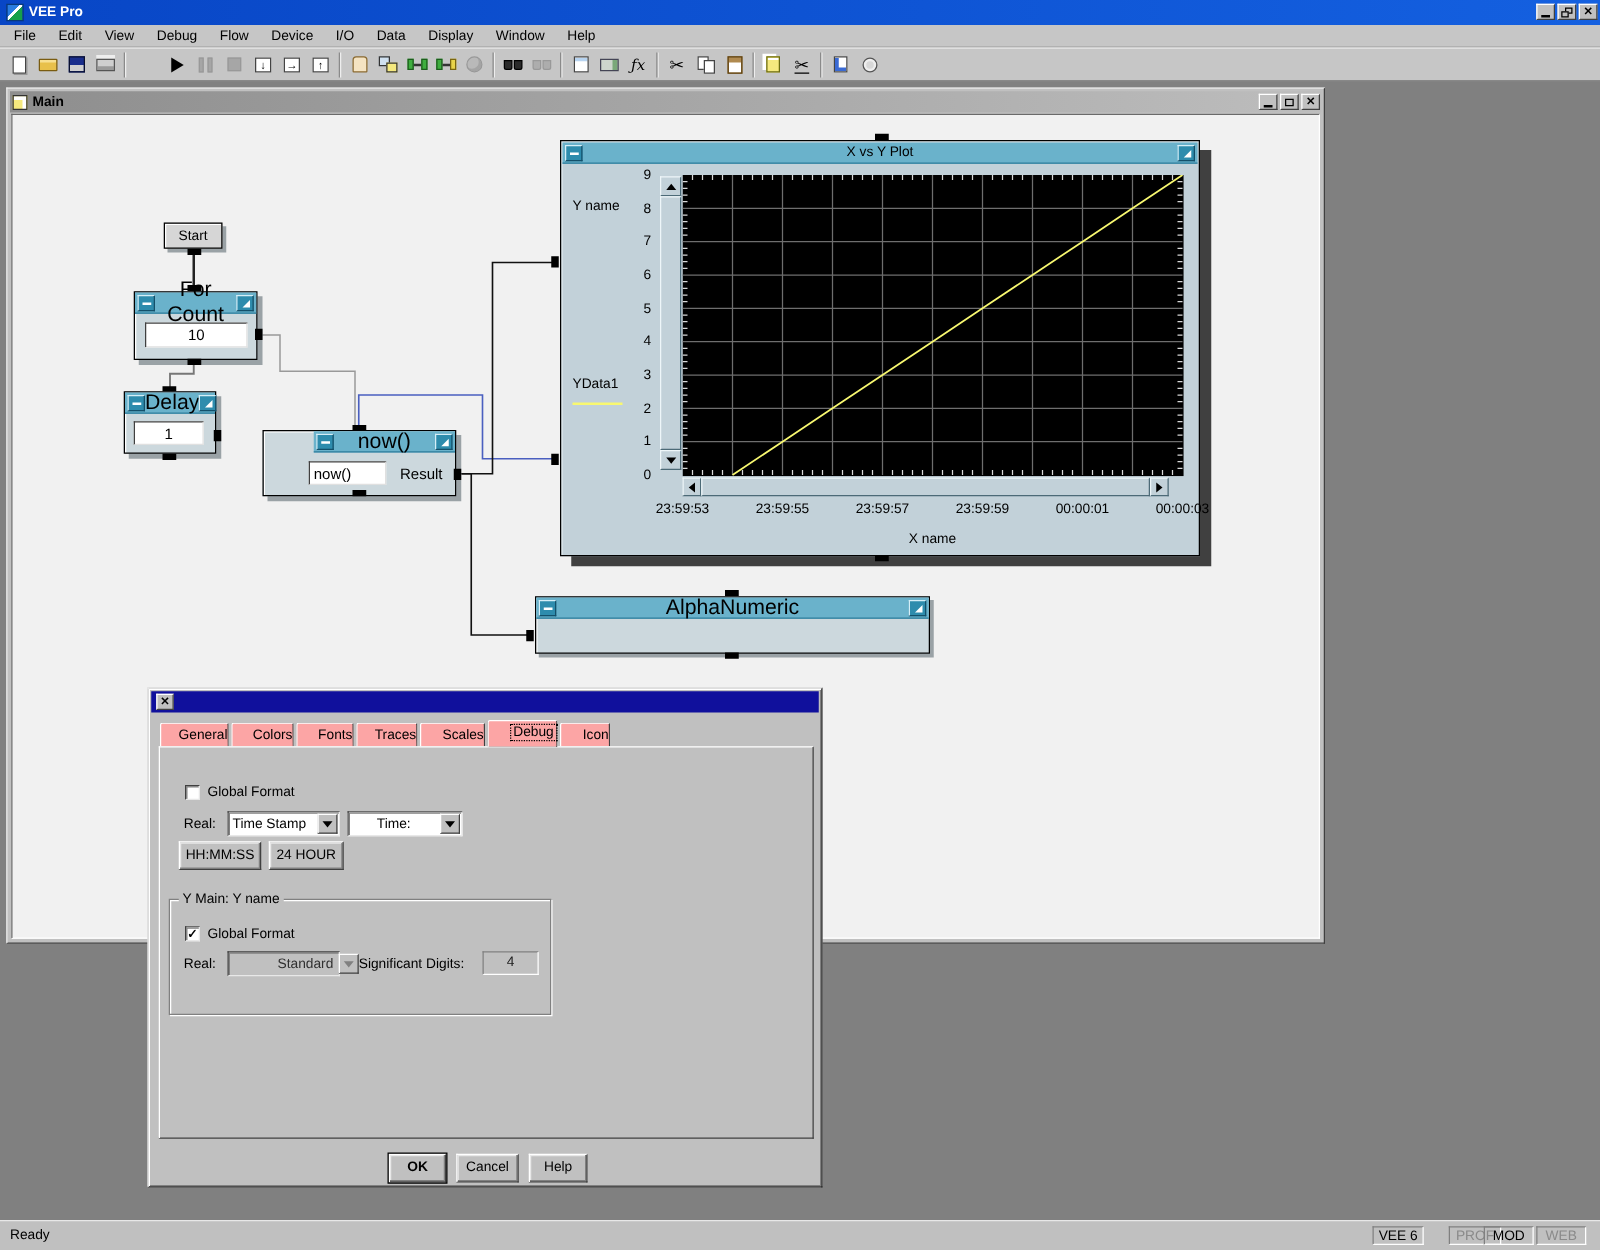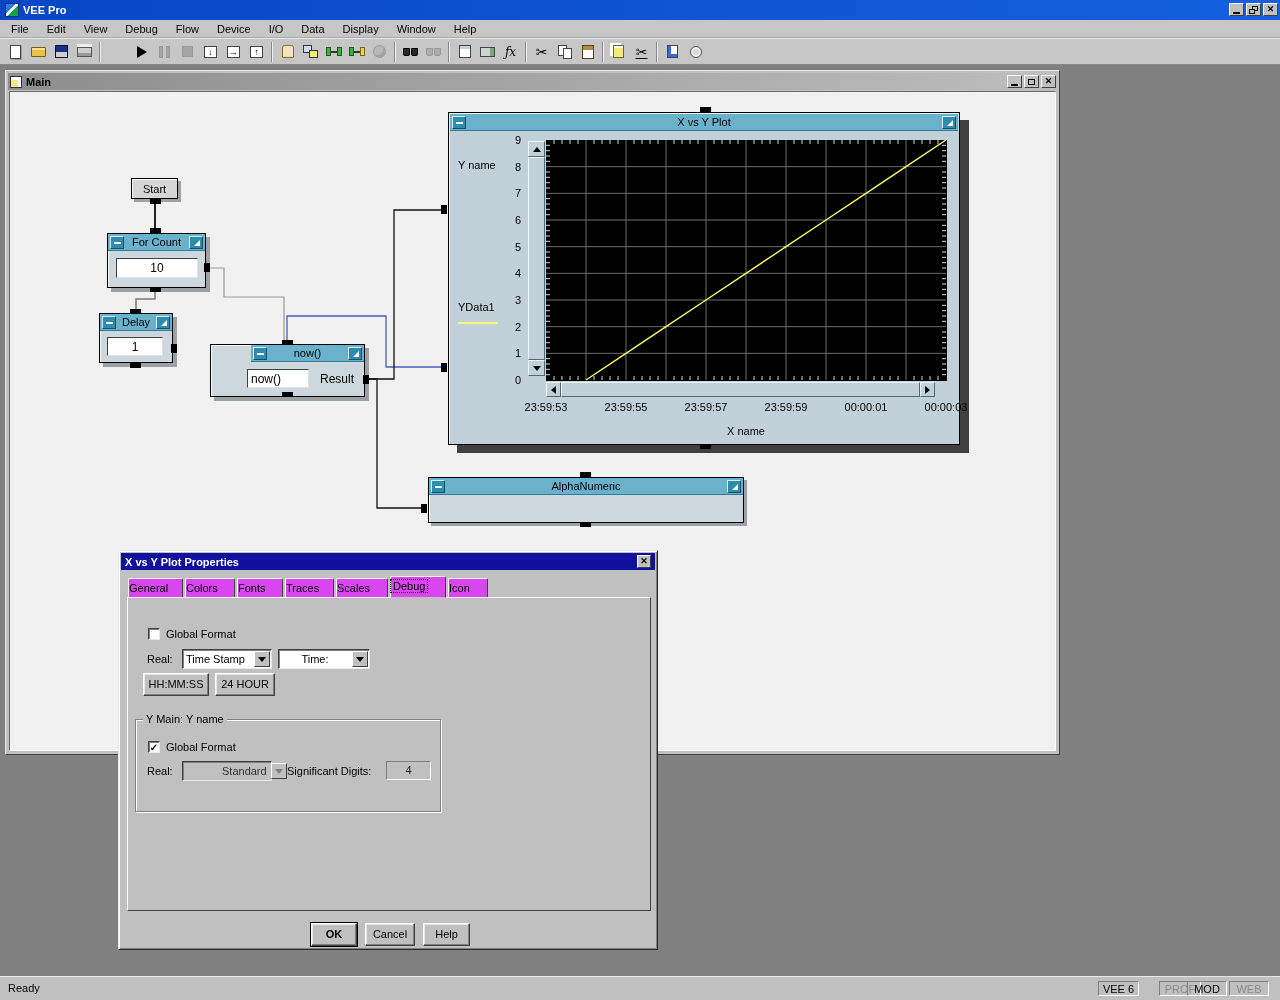--- a/index.html
+++ b/index.html
@@ -82,21 +82,21 @@
 
   
   .pin { position:absolute; background:#000; }
   .pin.h { width:11px; height:5px; }
   .pin.v { width:6px; height:9px; }
 
   .vee-obj { position:absolute; background:#ccd8dd; border:1px solid #000;
     box-shadow:4px 4px 0 #9aa2a6, inset 1px 1px 0 #fff; }
   .vee-title { height:17px; background:#6ab2cb; border-bottom:1px solid #2e7d9c;
     display:flex; align-items:center; padding:0 2px; position:relative; }
-  .vee-title .ttl { flex:1; text-align:center; font-size:11px; }
+  .vee-title .ttl { flex:1; text-align:center; font-size:17px; }
   .vee-min, .vee-res { width:14px; height:13px; background:#2e8cad; border:1px solid;
     border-color:#d5eef7 #14506a #14506a #d5eef7; position:relative; flex:none; }
   .vee-min::after { content:""; position:absolute; left:3px; top:5px; width:7px; height:2px; background:#fff; }
   .vee-res::after { content:""; position:absolute; right:2px; bottom:2px; width:0; height:0;
     border-left:6px solid transparent; border-bottom:6px solid #fff; }
   .vee-field { background:#fff; border:1px solid; border-color:#404040 #e0e0e0 #e0e0e0 #404040;
     font-size:12px; text-align:center; font-family:"Liberation Sans",sans-serif; color:#000; }
   input.vee-field { outline:none; }
 
   #obj-start { position:absolute; left:131px; top:178px; width:47px; height:21px; background:#d6d6d6;
@@ -130,22 +130,22 @@
     border:1px solid; border-color:#5c7a88 #eef6f9 #eef6f9 #5c7a88;
     display:flex; align-items:center; justify-content:center; font-size:13px; white-space:pre; }
 
   
   #dialog { position:absolute; left:118px; top:550px; width:540px; height:400px; background:#c0c0c0;
     border:1px solid; border-color:#e8e8e8 #2a2a2a #2a2a2a #e8e8e8; box-shadow:inset 1px 1px 0 #fff, inset -1px -1px 0 #808080; }
   #dlg-titlebar { position:absolute; left:2px; top:2px; right:2px; height:17px; background:#10109c;
     display:flex; align-items:center; padding:0 4px; }
   #dlg-title { color:#fff; font-weight:bold; flex:1; }
   #dlg-close { width:14px; height:13px; }
-  .tab { position:absolute; height:20px; top:27px; background:#d946ef; border:1px solid; border-color:#fff #404040 #c0c0c0 #fff;
-    border-radius:2px 2px 0 0; text-align:left; padding-top:3px; }
+  .tab { position:absolute; height:20px; top:27px; background:#fca5a5; border:1px solid; border-color:#fff #404040 #c0c0c0 #fff;
+    border-radius:2px 2px 0 0; text-align:right; padding-top:3px; }
   .tab.active { top:25px; height:22px; font-weight:normal; z-index:3; box-shadow:inset 0 0 0 0 #fff; }
   .tab.active span { outline:1px dotted #000; padding:0 2px; }
   #tab-page { position:absolute; left:8px; top:46px; width:524px; height:314px; background:#c0c0c0;
     border:1px solid; border-color:#fff #404040 #404040 #fff; z-index:2; }
   .group { position:absolute; border:1px solid #808080; box-shadow:inset 1px 1px 0 #fff, 1px 1px 0 #fff; }
   .group-label { position:absolute; top:-7px; left:7px; background:#c0c0c0; padding:0 3px; }
   .cb { position:absolute; width:12px; height:12px; background:#fff; border:1px solid; border-color:#404040 #e8e8e8 #e8e8e8 #404040;
     box-shadow:inset 1px 1px 0 #808080; font-size:10px; line-height:11px; text-align:center; font-weight:bold; }
   .cb.checked::after { content:"✓"; }
   .dlg-label { position:absolute; }
@@ -629,21 +629,20 @@
     <div class="vee-min"></div>
     <div class="ttl">AlphaNumeric</div>
     <div class="vee-res"></div>
   </div>
 </div>
 <div class="pin v" style="left:421px;top:504px;"></div>
 <div class="pin h" style="left:580px;top:522px;"></div>
 
 <div id="dialog">
   <div id="dlg-titlebar">
-    <div id="dlg-title">X vs Y Plot Properties</div>
     <div class="winbtn" id="dlg-close">✕</div>
   </div>
   <div id="dlg-tabs">
       <div class="tab" style="left: 9px; width: 55px;"><span>General</span></div>
       <div class="tab" style="left: 66px; width: 50px;"><span>Colors</span></div>
       <div class="tab" style="left: 118px; width: 46px;"><span>Fonts</span></div>
       <div class="tab" style="left: 166px; width: 49px;"><span>Traces</span></div>
       <div class="tab" style="left: 217px; width: 52px;"><span>Scales</span></div>
       <div class="tab active" style="left: 271px; width: 56px;"><span>Debug</span></div>
       <div class="tab" style="left: 329px; width: 40px;"><span>Icon</span></div>

